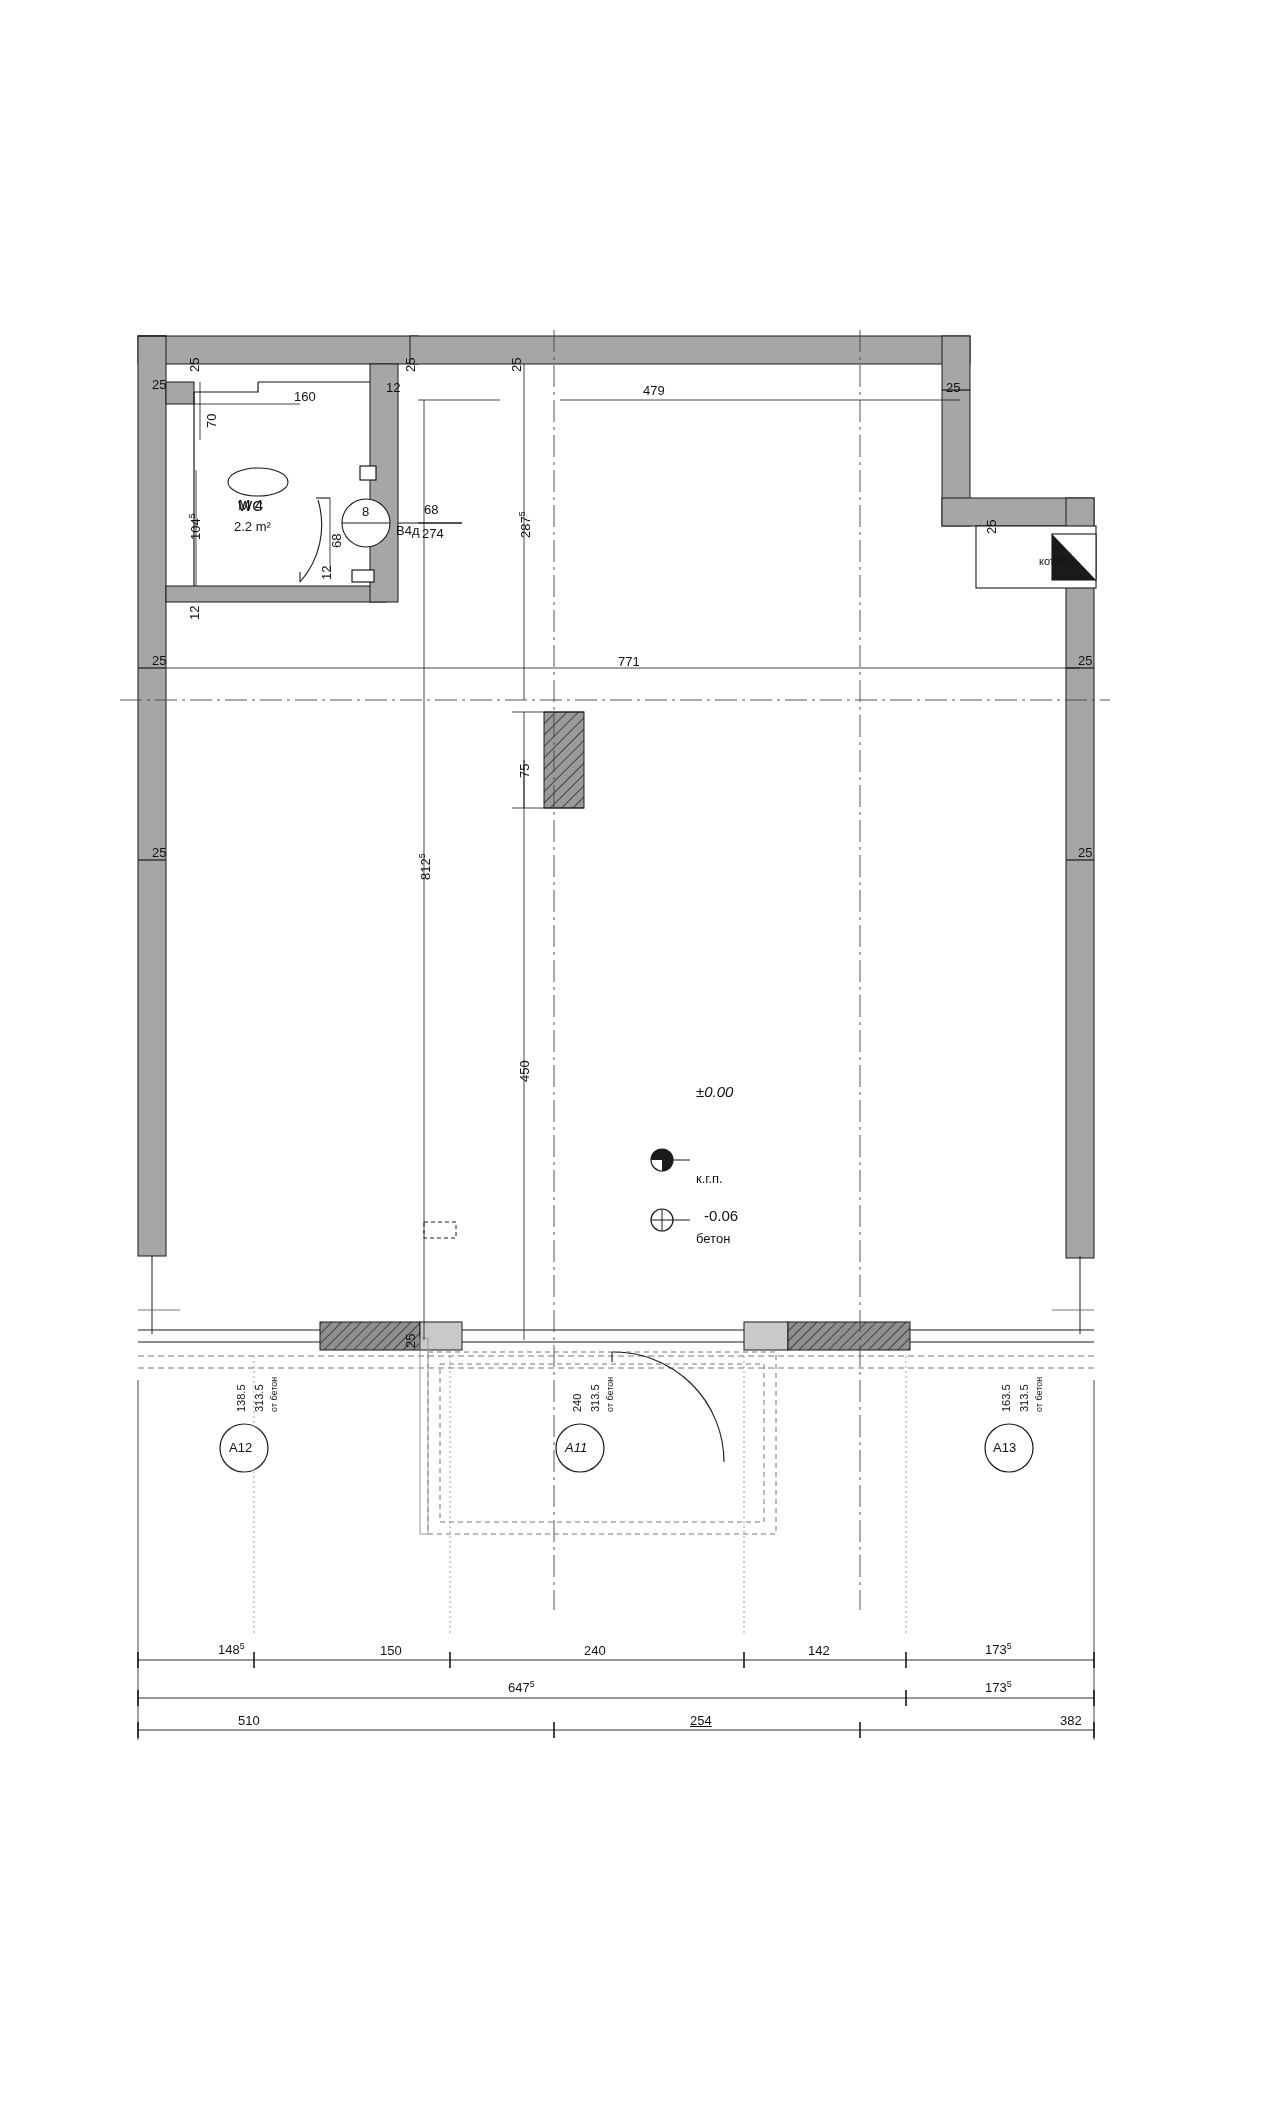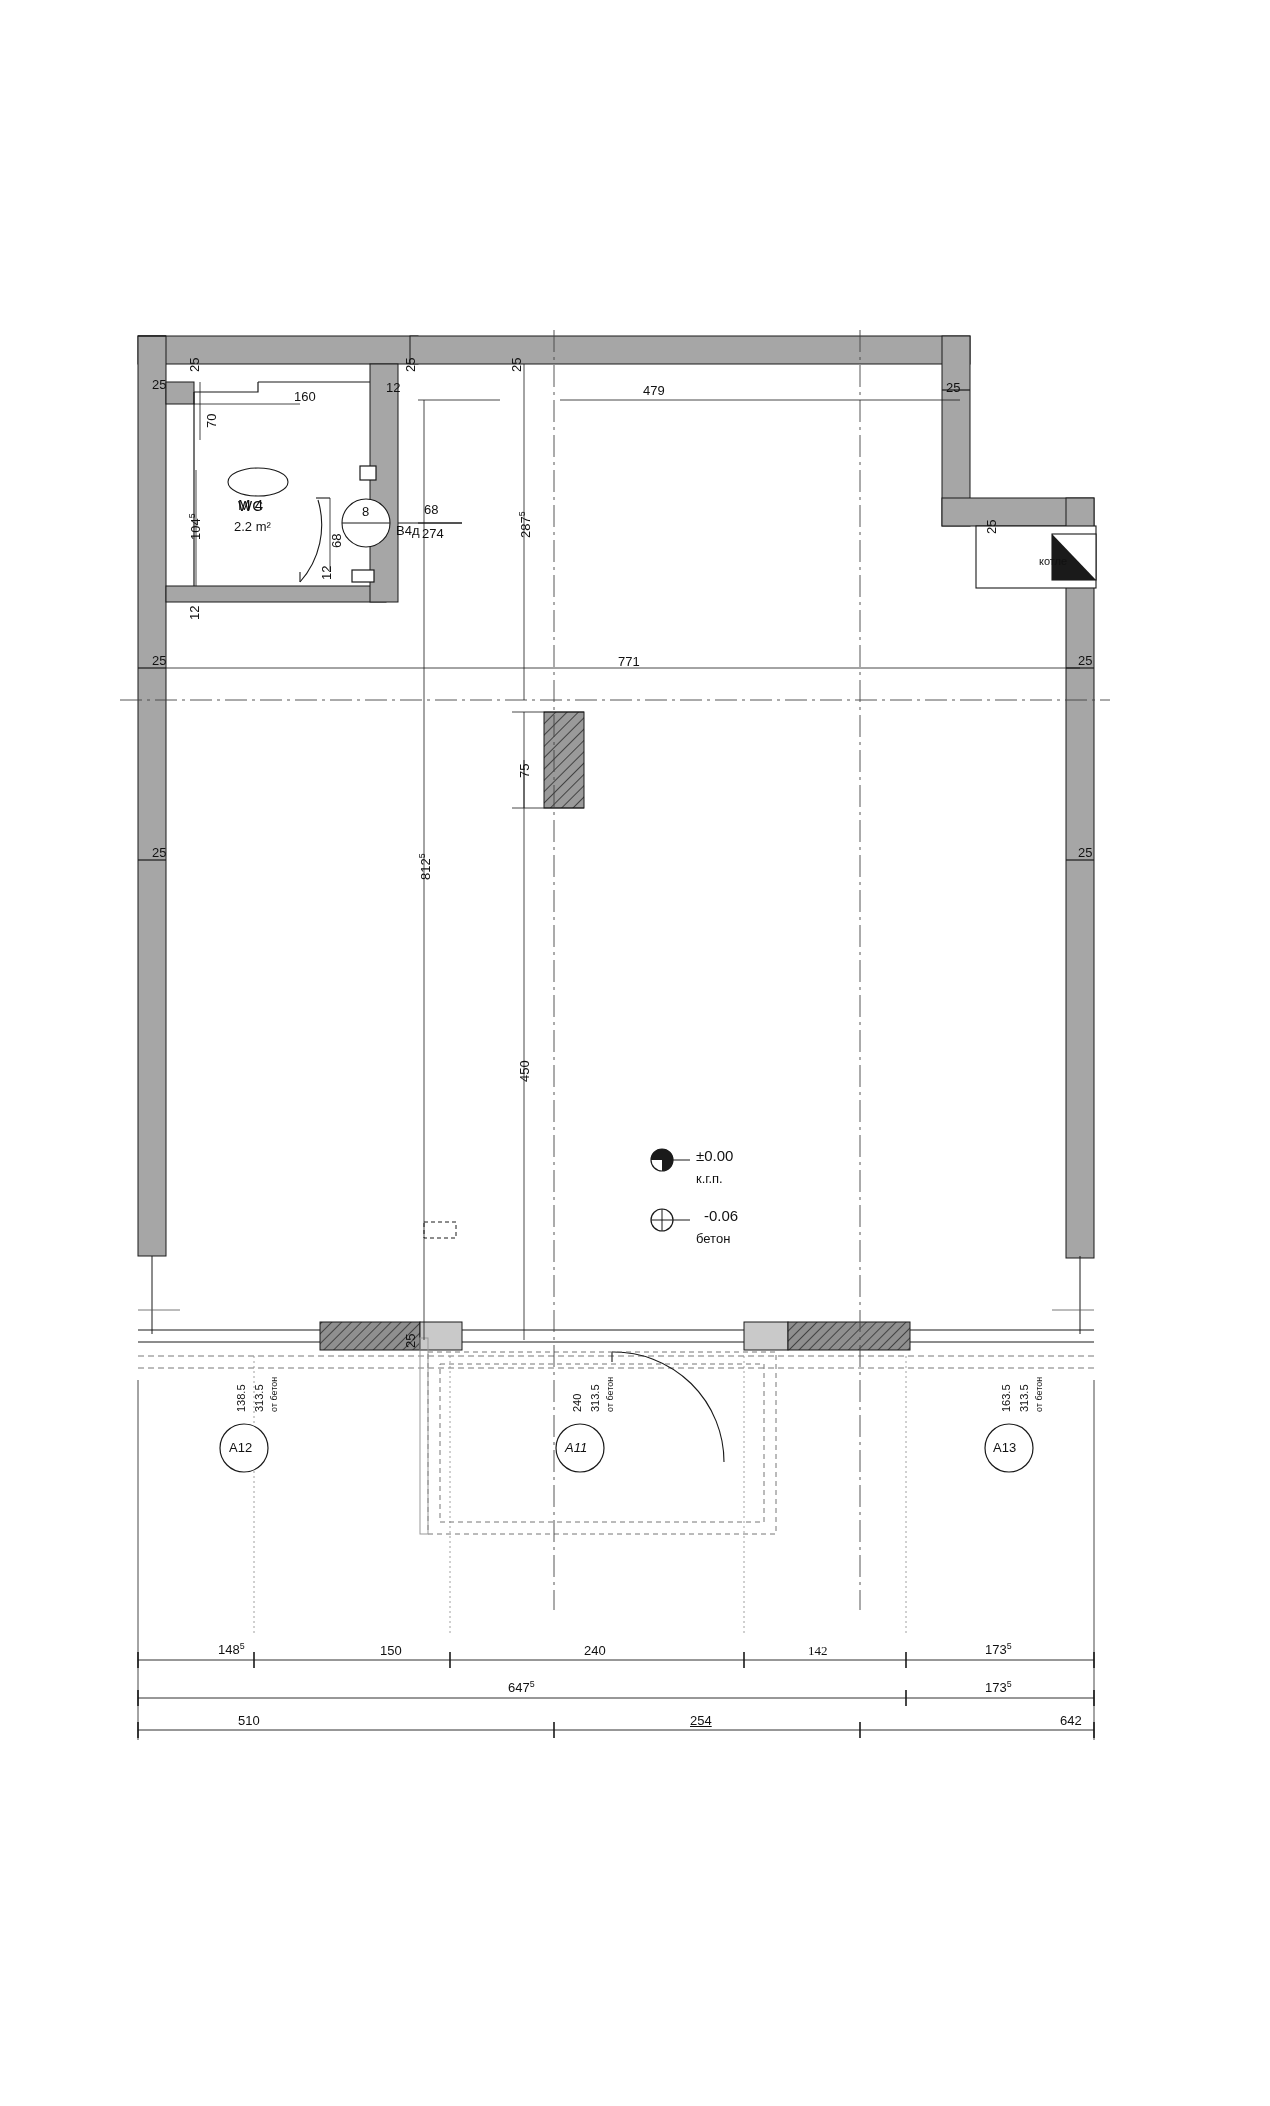--- a/index.html
+++ b/index.html
@@ -235,21 +235,21 @@
 <div class="lbl" style="left:152px;top:846px;">25</div>
 <div class="lbl" style="left:1078px;top:846px;">25</div>
 
 <div class="lbl" style="left:618px;top:655px;">771</div>
 
 <div class="lbl rot" style="left:518px;top:538px;">287<sup>5</sup></div>
 <div class="lbl rot" style="left:418px;top:880px;">812<sup>5</sup></div>
 <div class="lbl rot" style="left:518px;top:778px;">75</div>
 <div class="lbl rot" style="left:518px;top:1082px;">450</div>
 
-<div class="lbl big" style="left:696px;top:1148px;">±0.00</div>
+<div class="lbl big" style="left:696px;top:1084px;font-style:italic;">±0.00</div>
 <div class="lbl" style="left:696px;top:1172px;">к.г.п.</div>
 <div class="lbl big" style="left:704px;top:1208px;">-0.06</div>
 <div class="lbl" style="left:696px;top:1232px;">бетон</div>
 
 <div class="lbl rot" style="left:404px;top:1348px;">25</div>
 
 <div class="lbl rot sm" style="left:236px;top:1412px;">138.5</div>
 <div class="lbl rot sm" style="left:254px;top:1412px;">313.5</div>
 <div class="lbl rot xs" style="left:270px;top:1412px;">от бетон</div>
 <div class="lbl" style="left:229px;top:1441px;">A12</div>
@@ -260,21 +260,21 @@
 <div class="lbl" style="left:565px;top:1441px;font-style:italic;">A11</div>
 
 <div class="lbl rot sm" style="left:1001px;top:1412px;">163.5</div>
 <div class="lbl rot sm" style="left:1019px;top:1412px;">313.5</div>
 <div class="lbl rot xs" style="left:1035px;top:1412px;">от бетон</div>
 <div class="lbl" style="left:993px;top:1441px;">A13</div>
 
 <div class="lbl" style="left:218px;top:1642px;">148<sup>5</sup></div>
 <div class="lbl" style="left:380px;top:1644px;">150</div>
 <div class="lbl" style="left:584px;top:1644px;">240</div>
-<div class="lbl" style="left:808px;top:1644px;font-family:Liberation Serif, serif;">142</div>
+<div class="lbl" style="left:808px;top:1644px;">142</div>
 <div class="lbl" style="left:985px;top:1642px;">173<sup>5</sup></div>
 
 <div class="lbl" style="left:508px;top:1680px;">647<sup>5</sup></div>
 <div class="lbl" style="left:985px;top:1680px;">173<sup>5</sup></div>
 
 <div class="lbl" style="left:238px;top:1714px;">510</div>
 <div class="lbl" style="left:690px;top:1714px;text-decoration:underline;">254</div>
-<div class="lbl" style="left:1060px;top:1714px;">642</div>
+<div class="lbl" style="left:1060px;top:1714px;">382</div>
 
 </body></html>

